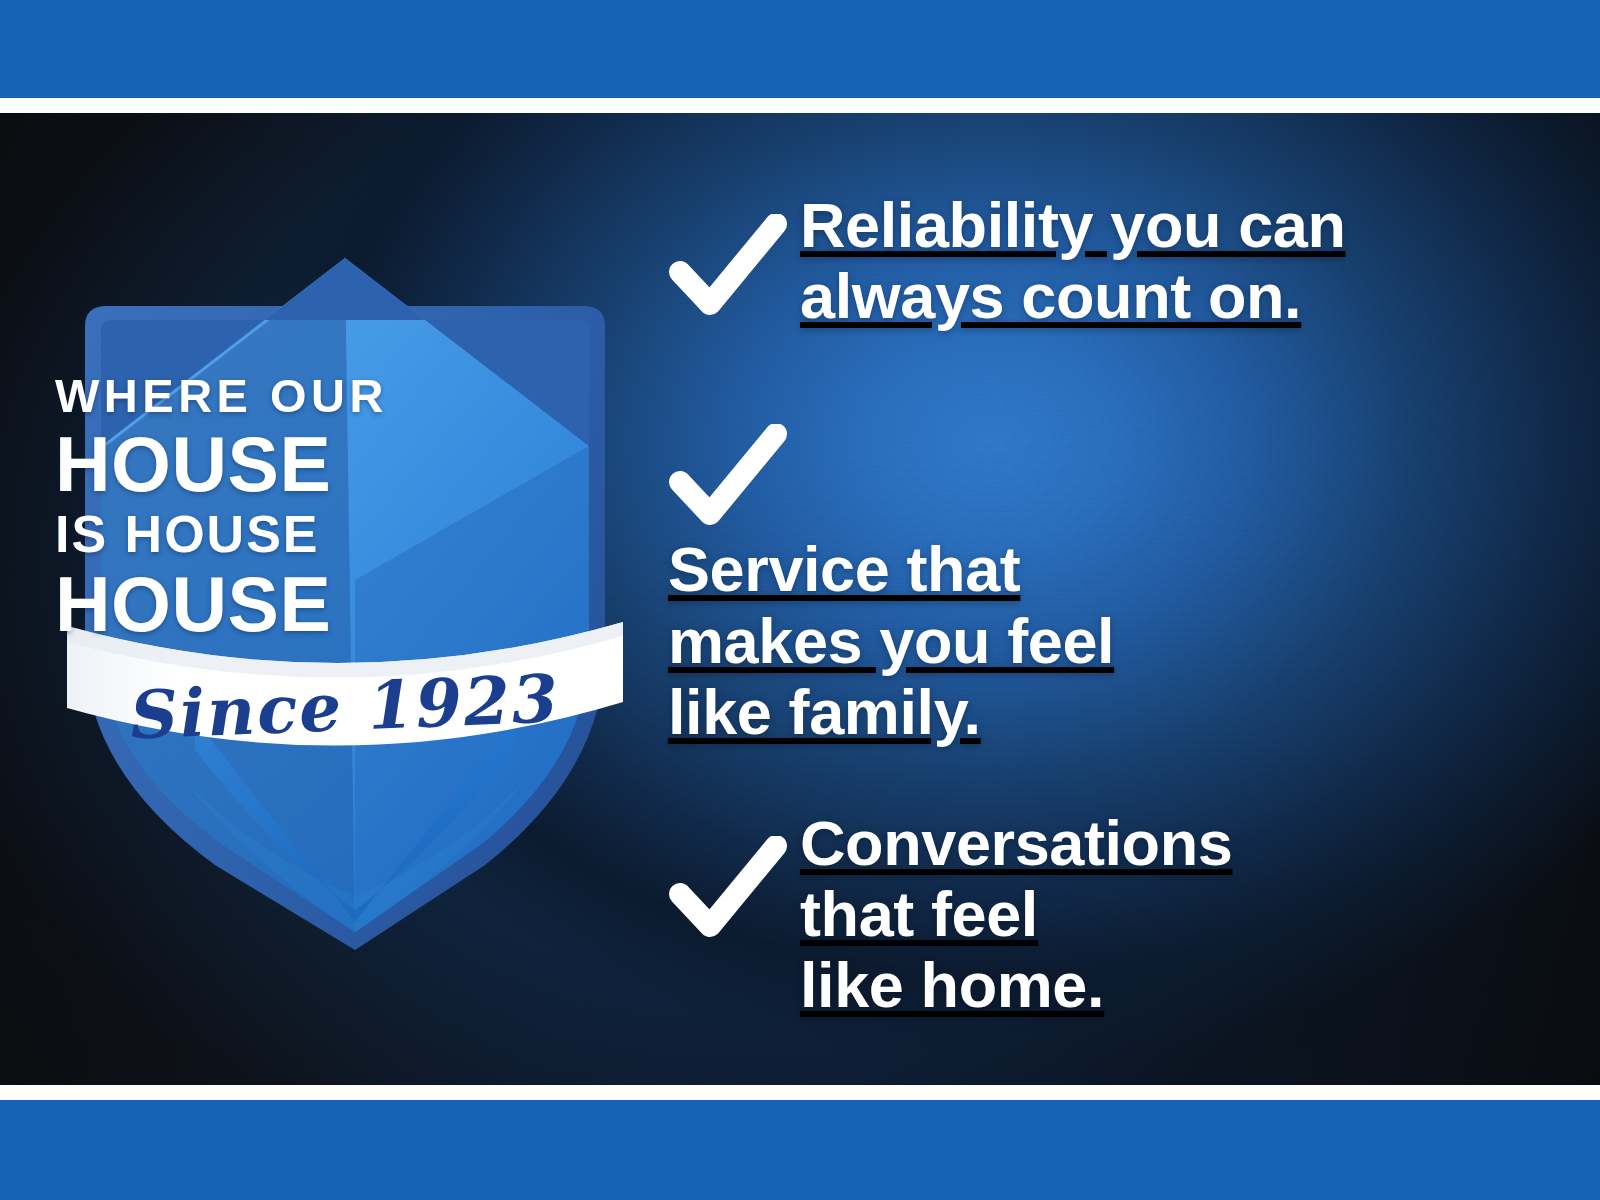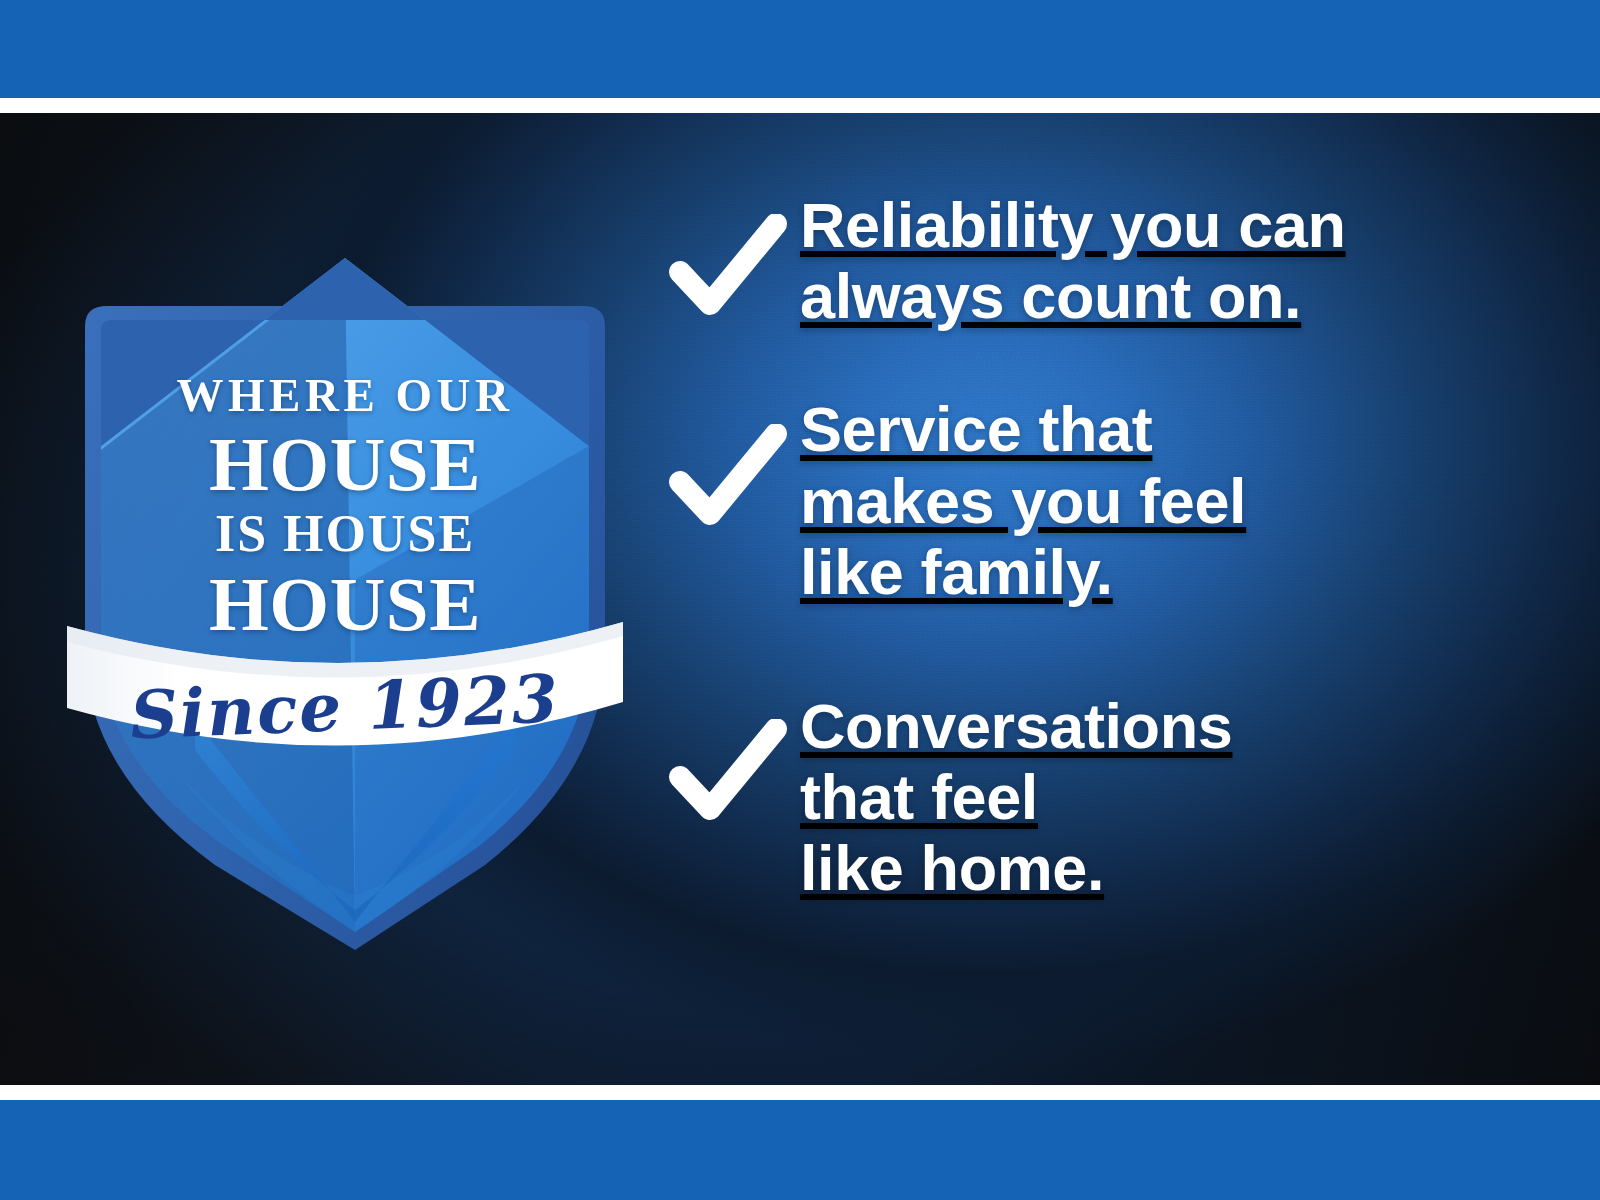--- a/index.html
+++ b/index.html
@@ -73,23 +73,22 @@
     position:absolute;
     left:55px; top:250px;
     width:580px; height:700px;
     z-index:5;
   }
   .logo-svg { position:absolute; left:0; top:0; width:580px; height:700px; }
 
   .logo-text {
     position:absolute;
     left:0; width:580px;
-    text-align:center;
     color:#ffffff;
-    font-family:Liberation Serif, serif;
+    font-family:Liberation Sans, sans-serif;
     font-weight:bold;
     letter-spacing:1px;
     line-height:1;
     z-index:6;
     text-shadow:0 2px 5px rgba(6,30,62,.38);
     white-space:nowrap;
   }
   .lt-where { top:122px;  font-size:47px; letter-spacing:4.5px; }
   .lt-house1{ top:176px;  font-size:77px; letter-spacing:0.5px; }
   .lt-isyour{ top:258px;  font-size:52px; letter-spacing:2px;  }
@@ -137,22 +136,22 @@
     font-family:"Liberation Sans", sans-serif;
     font-weight:bold;
     font-size:63px;
     line-height:1.13;
     letter-spacing:-0.4px;
     white-space:pre-line;
     text-shadow:0 2px 7px rgba(3,16,34,.35);
   }
 
   .b1 { margin-top:0;   }
-  .b2 { margin-top:62px; }
-  .b3 { margin-top:83px; }
+  .b2 { margin-top:62px;flex-direction:column; }
+  .b3 { margin-top:60px; }
   .b2 .check { padding-top:30px; }
   .b3 .check { padding-top:28px; }
 </style>
 </head>
 <body>
 
 <div id="poster">
 
   <div class="bar bar-top"></div>
   <div class="hairline hair-top"></div>

